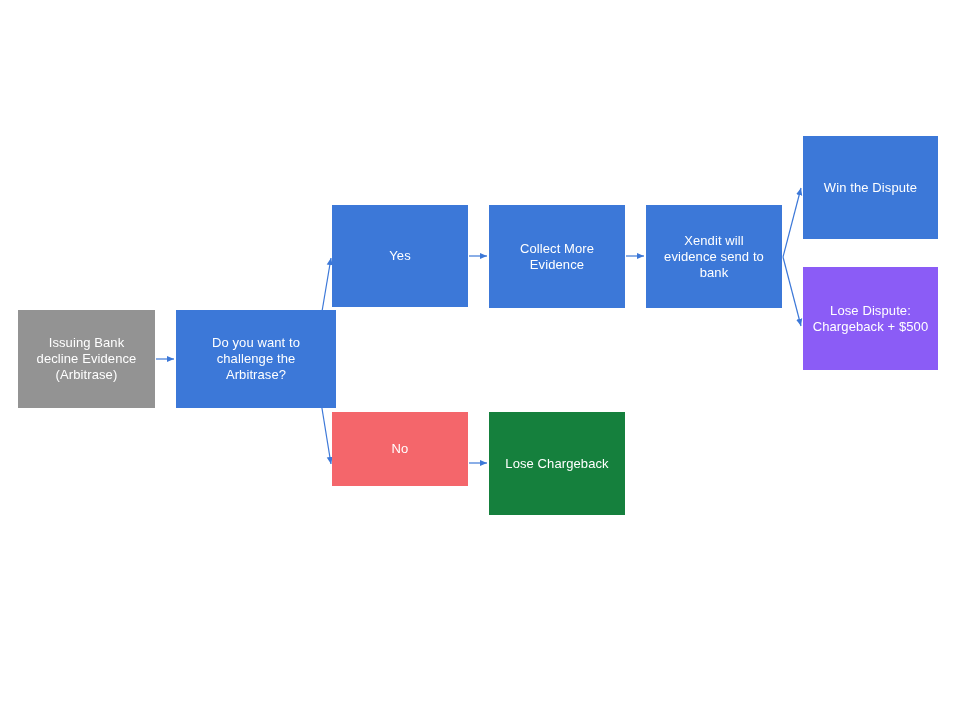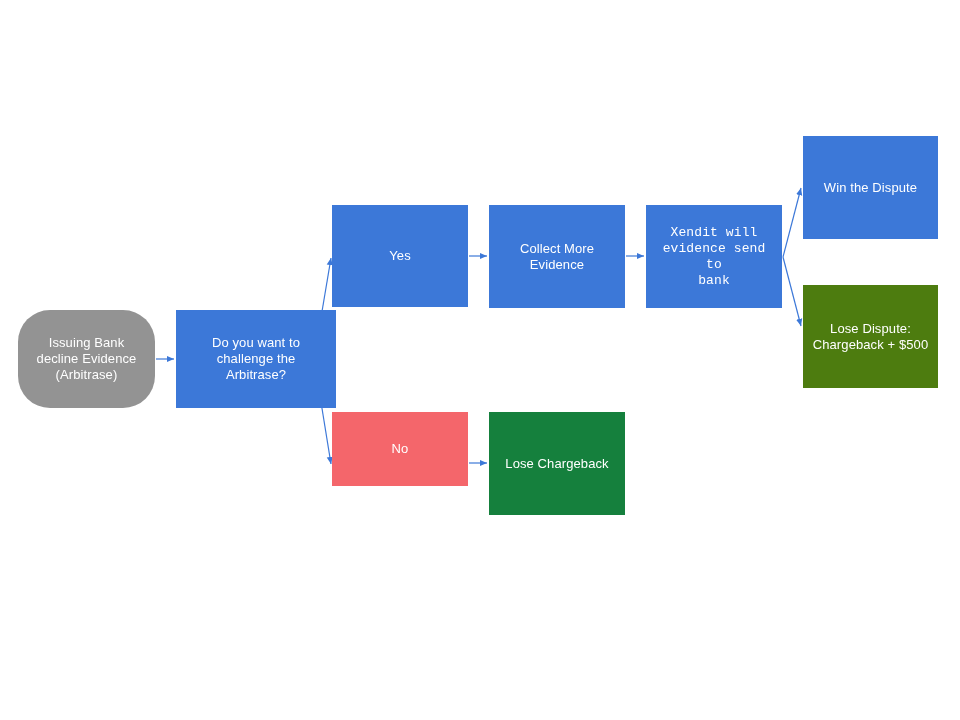--- a/index.html
+++ b/index.html
@@ -62,52 +62,52 @@
         <line x1="314" y1="359" x2="331" y2="258" stroke="#3c78d8" stroke-width="1.2" marker-end="url(#arrowhead)"></line>
         <line x1="314" y1="359" x2="331" y2="464" stroke="#3c78d8" stroke-width="1.2" marker-end="url(#arrowhead)"></line>
         <line x1="469" y1="256" x2="487" y2="256" stroke="#3c78d8" stroke-width="1.2" marker-end="url(#arrowhead)"></line>
         <line x1="626" y1="256" x2="644" y2="256" stroke="#3c78d8" stroke-width="1.2" marker-end="url(#arrowhead)"></line>
         <line x1="783" y1="257" x2="801" y2="188" stroke="#3c78d8" stroke-width="1.2" marker-end="url(#arrowhead)"></line>
         <line x1="783" y1="257" x2="801" y2="326" stroke="#3c78d8" stroke-width="1.2" marker-end="url(#arrowhead)"></line>
         <line x1="469" y1="463" x2="487" y2="463" stroke="#3c78d8" stroke-width="1.2" marker-end="url(#arrowhead)"></line>
       </g>
   </svg>
 
-  <div class="node" style="left: 18px; top: 310px; width: 137px; height: 98px; background: rgb(147, 147, 147); color: rgb(255, 255, 255); border-radius: 32px;">
+  <div class="node" style="left: 18px; top: 310px; width: 137px; height: 98px; background: rgb(147, 147, 147); color: rgb(255, 255, 255);">
     <span class="node-label">Issuing Bank
 decline Evidence
 (Arbitrase)</span>
   </div>
 
   <div class="node" style="left: 176px; top: 310px; width: 160px; height: 98px; background: rgb(60, 120, 216); color: rgb(255, 255, 255);">
     <span class="node-label">Do you want to
 challenge the
 Arbitrase?</span>
   </div>
 
   <div class="node" style="left: 332px; top: 205px; width: 136px; height: 102px; background: rgb(60, 120, 216); color: rgb(255, 255, 255);">
     <span class="node-label">Yes</span>
   </div>
 
   <div class="node" style="left: 489px; top: 205px; width: 136px; height: 103px; background: rgb(60, 120, 216); color: rgb(255, 255, 255);">
     <span class="node-label">Collect More
 Evidence</span>
   </div>
 
-  <div class="node" style="left: 646px; top: 205px; width: 136px; height: 103px; background: rgb(60, 120, 216); color: rgb(255, 255, 255); font-family: Liberation Mono, monospace;">
+  <div class="node" style="left: 646px; top: 205px; width: 136px; height: 103px; background: rgb(60, 120, 216); color: rgb(255, 255, 255);">
     <span class="node-label">Xendit will
 evidence send to
 bank</span>
   </div>
 
   <div class="node" style="left: 803px; top: 136px; width: 135px; height: 103px; background: rgb(60, 120, 216); color: rgb(255, 255, 255);">
     <span class="node-label">Win the Dispute</span>
   </div>
 
-  <div class="node" style="left: 803px; top: 285px; width: 135px; height: 103px; background: #4d7c0f; color: rgb(255, 255, 255);">
+  <div class="node" style="left: 803px; top: 267px; width: 135px; height: 103px; background: #8b5cf6; color: rgb(255, 255, 255);">
     <span class="node-label">Lose Dispute:
 Chargeback + $500</span>
   </div>
 
   <div class="node" style="left: 332px; top: 412px; width: 136px; height: 74px; background: rgb(244, 102, 107); color: rgb(255, 255, 255);">
     <span class="node-label">No</span>
   </div>
 
   <div class="node" style="left: 489px; top: 412px; width: 136px; height: 103px; background: #15803d; color: rgb(255, 255, 255);">
     <span class="node-label">Lose Chargeback</span>

